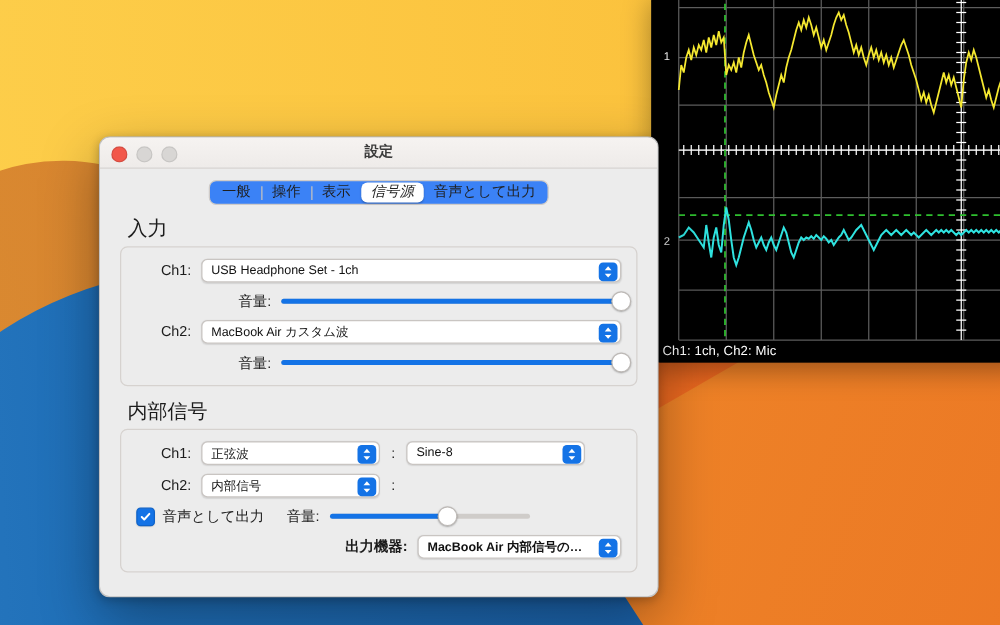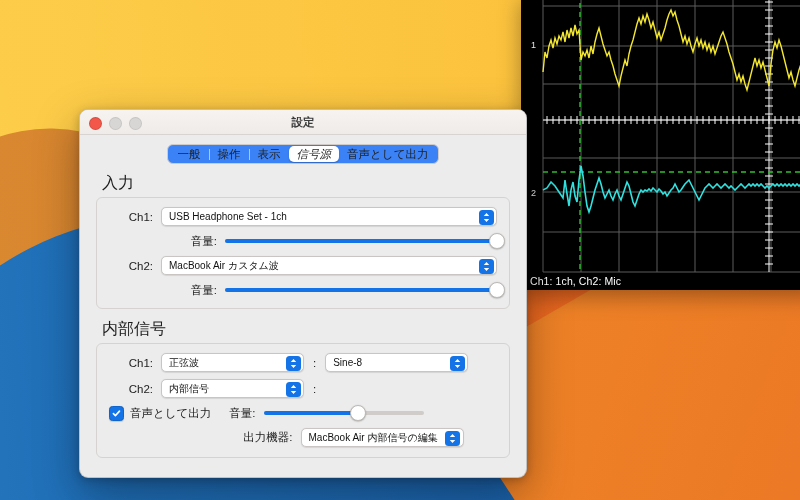--- a/index.html
+++ b/index.html
@@ -268,21 +268,21 @@
     border-radius: 3.5px;
     background: #1473e6;
     border: .5px solid #0f63c9;
     display: flex; align-items: center; justify-content: center;
     margin-right: 6px;
     box-shadow: 0 .5px 1px rgba(0,0,0,.15);
   }
   .checkbox svg { display: block; }
   .checkbox-label { font-size: 11.5px; color: #1c1c1c; white-space: nowrap; }
 
-  .row.indent-out { justify-content: center; }
+  .row.indent-out { justify-content: flex-end; font-weight: bold; }
 </style>
 </head>
 <body>
 
 <div id="screen">
 
   <div class="wallpaper">
     <div class="wp-base"></div>
     <div class="wp-band wp-b1"></div>
     <div class="wp-band wp-b2"></div>

